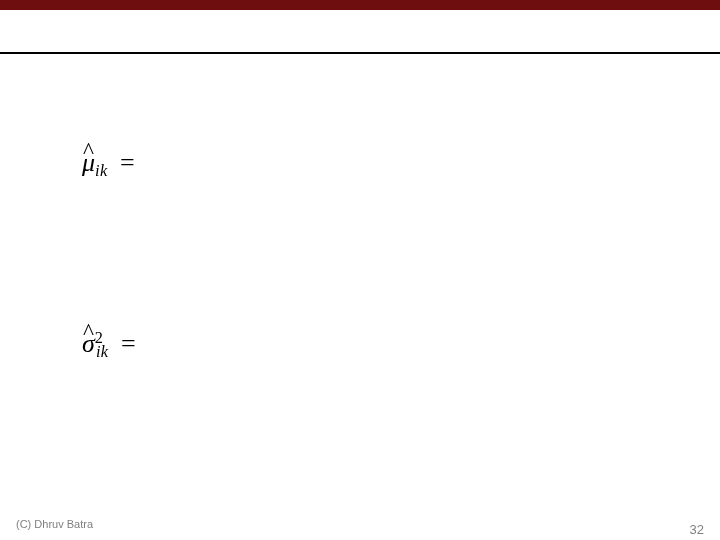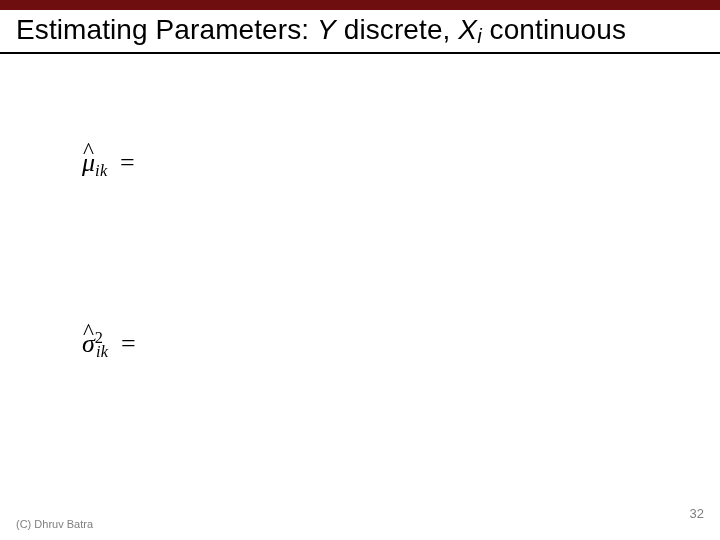--- a/index.html
+++ b/index.html
@@ -15,31 +15,28 @@
   .mle { font-size: 23px; color: #000; }
   .eq { font-family: "Cambria Math", "STIXGeneral", "Times New Roman", serif; font-size: 26px; font-style: italic; }
   .eq1 { position: absolute; left: 82px; top: 148px; }
   .eq2 { position: absolute; left: 82px; top: 328px; }
   .hat { position: relative; display: inline-block; }
   .hat .cap { position: absolute; left: 50%; transform: translateX(-50%); top: -11px; font-style: normal; font-size: 0.9em; }
   .subsc { font-size: 0.63em; vertical-align: -5px; letter-spacing: 0.3px; }
   .supsc { font-size: 0.63em; vertical-align: 9px; font-style: normal; }
   .eqsign { font-style: normal; padding-left: 6px; }
   .footer-left { position: absolute; left: 16px; bottom: 10px; font-size: 11px; color: #7f7f7f; }
-  .footer-right { position: absolute; right: 16px; bottom: 19px; font-size: 13px; color: #7f7f7f; }
+  .footer-right { position: absolute; right: 16px; bottom: 3px; font-size: 13px; color: #7f7f7f; }
 </style>
 </head>
 <body>
 
 <div class="slide">
   <div class="topbar"></div>
 
-  <div class="title">
-    <span>Estimating Parameters: </span><span class="yvar">Y</span><span> discrete, </span><span class="xvar">X</span><span class="sub">i</span><span> continuous</span>
-  </div>
 
   <div class="underline"></div>
 
 
   <div class="eq eq1">
     <span class="hat">
       <span class="cap">^</span>
       <span>μ</span>
     </span><span class="subsc">ik</span>
     <span class="eqsign">=</span>

